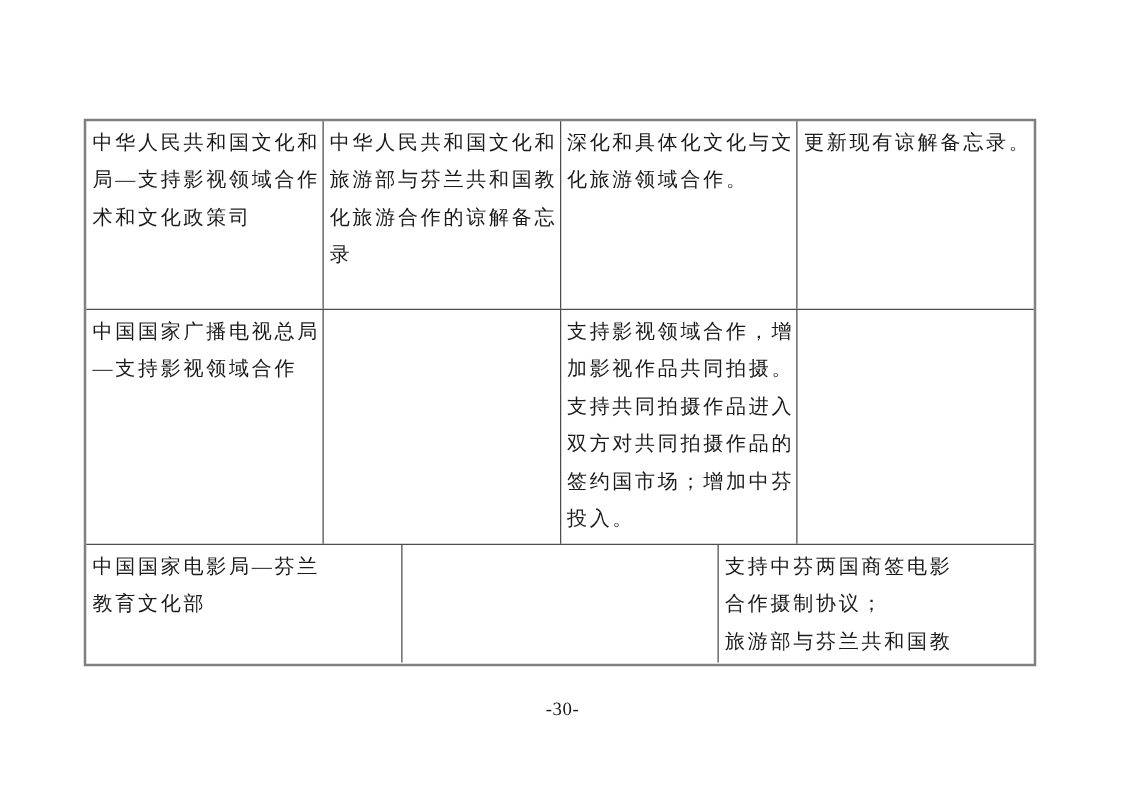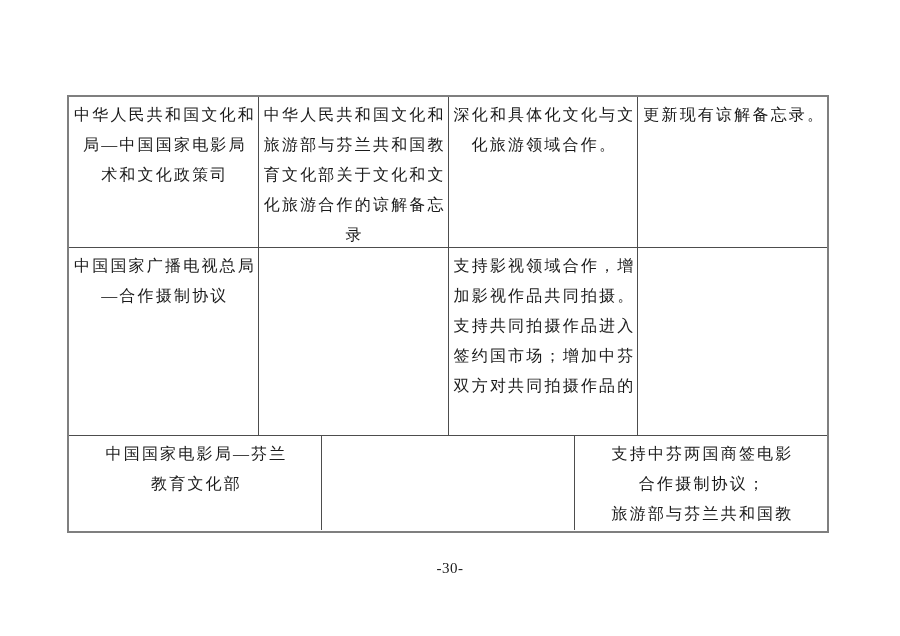--- a/index.html
+++ b/index.html
@@ -38,21 +38,20 @@
   }
   .trow-1 { height: 151px; }
   .trow-2 { height: 188px; }
   .trow-3 { height: 94px; }
   .tcell {
     flex: 1 1 0;
     box-sizing: border-box;
     border-right: 1px solid #4d4d4d;
     padding: 3px 2px 0 5px;
     overflow: hidden;
-    text-align: center;
   }
   .tcell:last-child {
     border-right: none;
   }
   .tline {
     font-size: 16px;
     line-height: 30px;
     letter-spacing: 2.2px;
     white-space: nowrap;
     color: #1a1a1a;
@@ -69,50 +68,50 @@
   }
 </style>
 </head>
 <body>
 
 <div id="page">
   <div id="agreements-table">
       <div class="trow trow-1">
         <div class="tcell">
           <div class="tline">中华人民共和国文化和</div>
-          <div class="tline">局—中国国家电影局</div>
+          <div class="tline">局—支持影视领域合作</div>
           <div class="tline">术和文化政策司</div>
         </div>
         <div class="tcell">
           <div class="tline">中华人民共和国文化和</div>
           <div class="tline">旅游部与芬兰共和国教</div>
-          <div class="tline">育文化部关于文化和文</div>
           <div class="tline">化旅游合作的谅解备忘</div>
           <div class="tline">录</div>
         </div>
         <div class="tcell">
           <div class="tline">深化和具体化文化与文</div>
           <div class="tline">化旅游领域合作。</div>
         </div>
         <div class="tcell">
           <div class="tline">更新现有谅解备忘录。</div>
         </div>
       </div>
       <div class="trow trow-2">
         <div class="tcell">
           <div class="tline">中国国家广播电视总局</div>
-          <div class="tline">—合作摄制协议</div>
+          <div class="tline">—支持影视领域合作</div>
         </div>
         <div class="tcell"></div>
         <div class="tcell">
           <div class="tline">支持影视领域合作，增</div>
           <div class="tline">加影视作品共同拍摄。</div>
           <div class="tline">支持共同拍摄作品进入</div>
+          <div class="tline">双方对共同拍摄作品的</div>
           <div class="tline">签约国市场；增加中芬</div>
-          <div class="tline">双方对共同拍摄作品的</div>
+          <div class="tline">投入。</div>
         </div>
         <div class="tcell">
         </div>
       </div>
       <div class="trow trow-3">
         <div class="tcell">
           <div class="tline">中国国家电影局—芬兰</div>
           <div class="tline">教育文化部</div>
         </div>
         <div class="tcell"></div>

